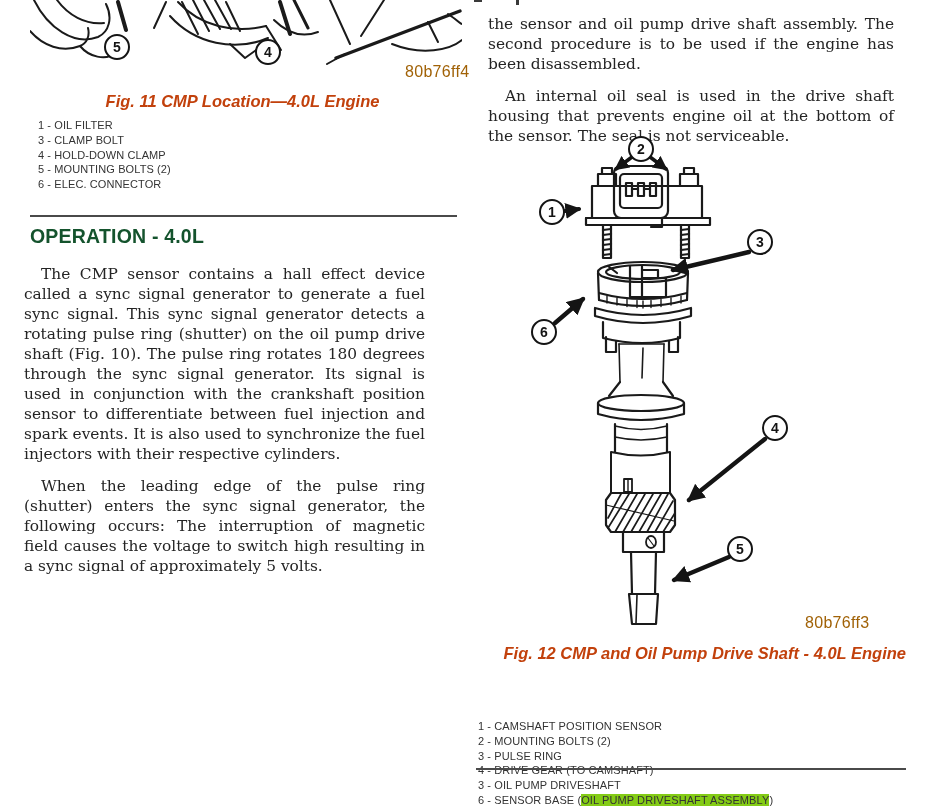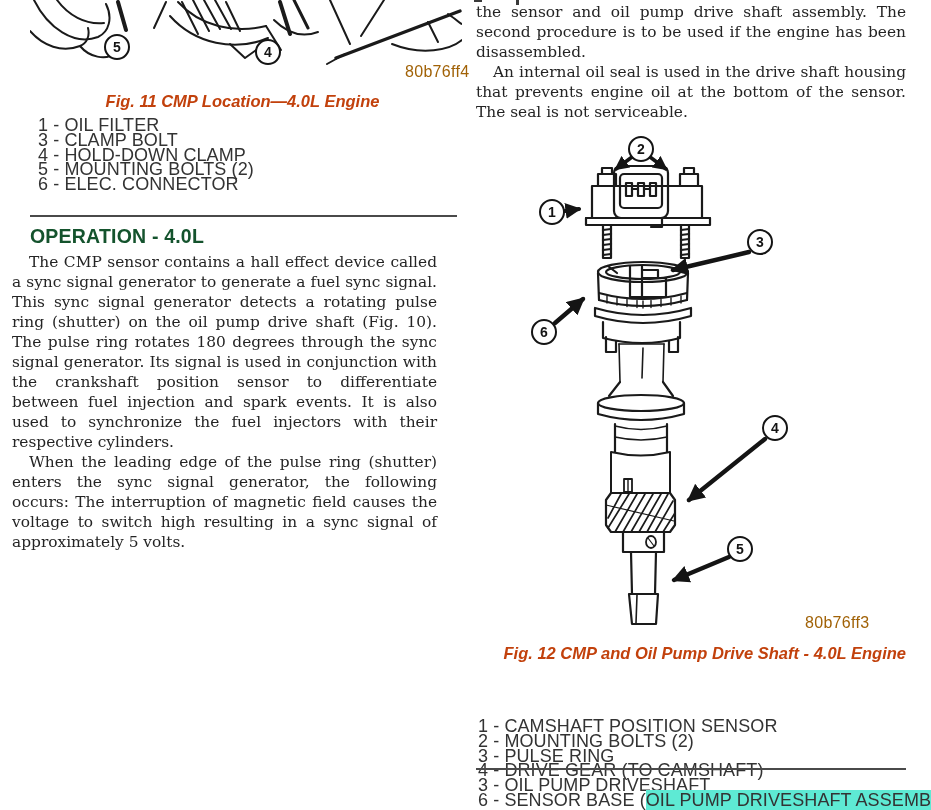--- a/index.html
+++ b/index.html
@@ -8,29 +8,29 @@
 
   
   .abs{position:absolute;}
   .rule{position:absolute;height:2px;background:#4a4a4a;}
   .fig-code{position:absolute;font-family:"Liberation Sans",sans-serif;font-size:16px;color:#a16207;letter-spacing:.3px;}
   .callout{position:absolute;width:26px;height:26px;border:2.4px solid #141414;border-radius:50%;
            background:#fff;display:flex;align-items:center;justify-content:center;
            font-family:"Liberation Sans",sans-serif;font-weight:700;font-size:14px;color:#141414;box-sizing:border-box;}
   .caption{position:absolute;text-align:center;font-family:"Liberation Sans",sans-serif;
            font-weight:700;font-style:italic;font-size:16.5px;color:#c2410c;}
-  .legend{position:absolute;font-family:"Liberation Sans",sans-serif;font-size:18px;
+  .legend{position:absolute;font-family:"Liberation Sans",sans-serif;font-size:11px;
           line-height:14.8px;color:#333;letter-spacing:.1px;white-space:nowrap;}
   .bodytext{position:absolute;font-family:"DejaVu Serif","Liberation Serif",serif;
             font-size:15.4px;line-height:20px;color:#242424;text-align:justify;}
-  .bodytext p{margin:0;text-indent:17px;}
+  .bodytext p{margin:12px;text-indent:17px;}
   .bodytext p.noindent{text-indent:0;}
   .heading{position:absolute;font-family:"Liberation Sans",sans-serif;font-weight:700;
            font-size:19.5px;color:#14532d;letter-spacing:.2px;}
-  .sel{background:#5eead4;}
+  .sel{background:#84cc16;}
   .fragment{position:absolute;background:#3a3a3a;}
   svg{display:block;}
 </style>
 </head>
 <body>
 
 <div class="page">
 
   <div class="abs" style="left:30px;top:0;width:432px;height:82px;">
     <svg width="432" height="82" viewBox="0 0 432 82">

